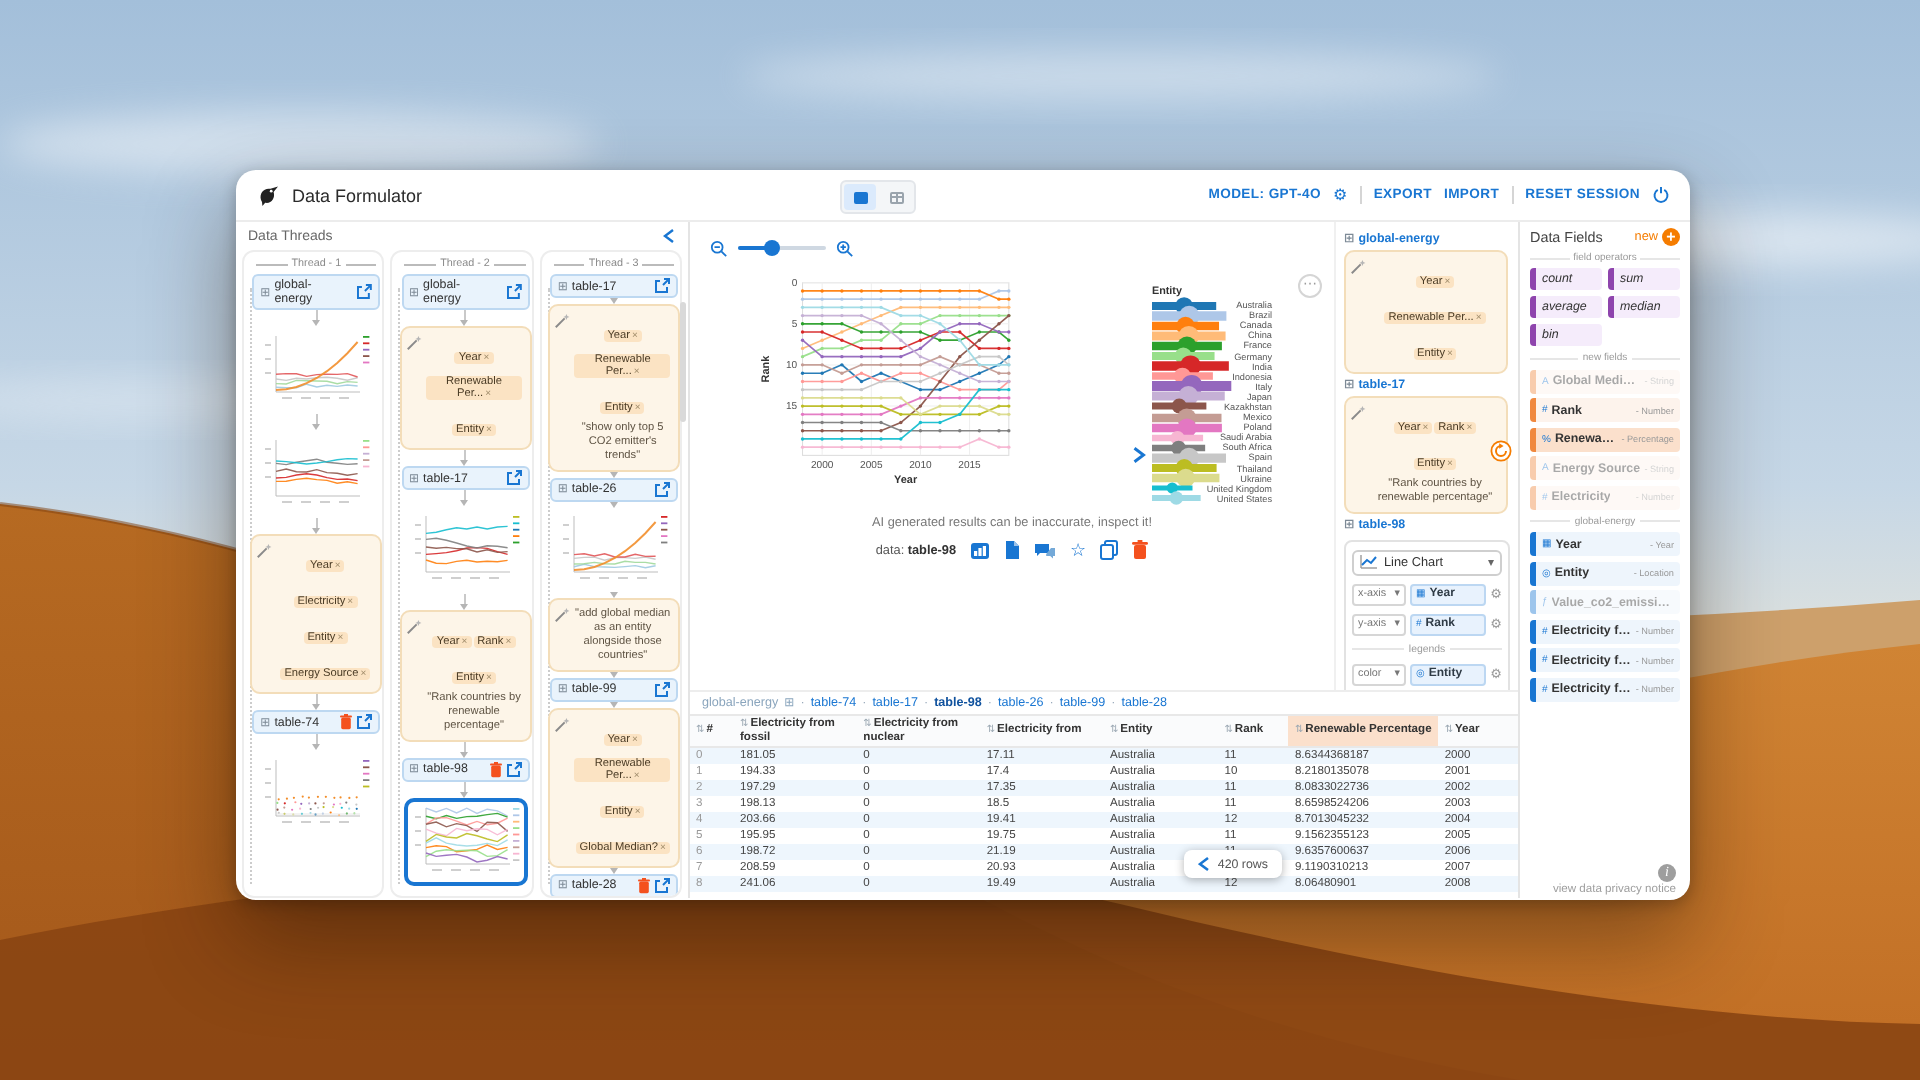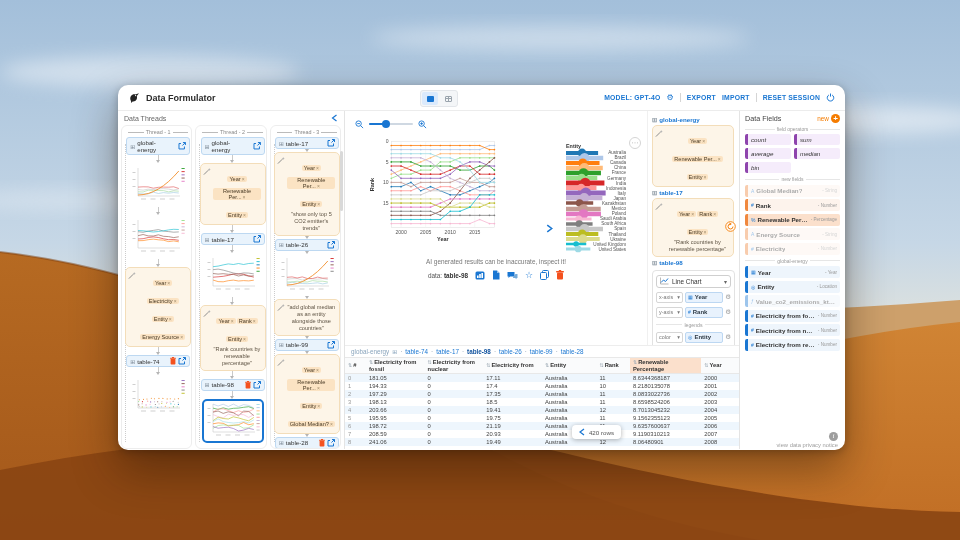--- a/index.html
+++ b/index.html
@@ -3,21 +3,21 @@
 <meta charset="utf-8">
 <style>
   html,body{margin:0;padding:0;background:#000;}
   *{box-sizing:border-box;font-family:"Liberation Sans","DejaVu Sans",sans-serif;}
   .stage{position:relative;width:960px;height:540px;overflow:hidden;}
   .bg{position:absolute;inset:0;}
   
   .window{position:absolute;left:118px;top:85px;width:727px;height:365px;background:#fff;border-radius:10px;
     box-shadow:0 20px 45px rgba(40,20,5,.45),0 2px 8px rgba(0,0,0,.25);overflow:hidden;}
   .appbar{height:26px;display:flex;align-items:center;padding:0 10px;border-bottom:1px solid #ececec;position:relative;}
-  .appbar .title{font-size:9px;font-weight:bold;color:#2b2b2b;margin-left:5px;text-align:center;}
+  .appbar .title{font-size:9px;font-weight:normal;color:#2b2b2b;margin-left:5px;text-align:center;}
   .toggles{position:absolute;left:302px;top:5px;display:flex;gap:2px;background:#f4f6f8;border:1px solid #e3e6ea;border-radius:3px;padding:1px;}
   .tg{width:16px;height:13px;border-radius:2px;display:flex;align-items:center;justify-content:center;}
   .tg.on{background:#dbeafc;}
   .tg .sq{width:7px;height:6px;background:#1976d2;border-radius:1px;}
   .tg .gr{width:7px;height:6px;border:1px solid #9aa4ad;border-radius:1px;background:
     linear-gradient(#9aa4ad,#9aa4ad) 50% 0/1px 100% no-repeat,linear-gradient(#9aa4ad,#9aa4ad) 0 50%/100% 1px no-repeat;}
   .appbar-right{margin-left:auto;display:flex;align-items:center;gap:6px;font-size:6.8px;color:#1976d2;letter-spacing:.2px;font-weight:bold;}
   .appbar-right .sep{width:1px;height:9px;background:#d5d5d5;}
   .gear{color:#1976d2;font-size:8px;line-height:1;}
   
@@ -76,21 +76,21 @@
   .ctype{display:flex;align-items:center;gap:3px;border:1px solid #cfcfcf;border-radius:3px;height:13px;padding:0 3px;font-size:6.4px;color:#333;}
   .ctype .car{margin-left:auto;color:#666;font-size:6px;}
   .encrow{display:flex;align-items:center;gap:2px;margin:4px 0;}
   .encsel{width:27px;height:11px;border:1px solid #d6d6d6;border-radius:2px;font-size:5.4px;color:#777;display:flex;align-items:center;justify-content:space-between;padding:0 2px;background:#fff;}
   .encchip{flex:1;height:11px;background:#e8f2fd;border:1px solid #bcd7f2;border-radius:2px;display:flex;align-items:center;gap:2px;padding:0 2px;font-size:6px;font-weight:bold;color:#2f3b46;}
   .encchip .fic{color:#1976d2;font-size:5px;font-weight:normal;}
   .encgear{color:#9a9a9a;font-size:6.5px;}
   .bdiv{display:flex;align-items:center;gap:2px;color:#9a9a9a;font-size:5.2px;margin:3px 0 1px;}
   .bdiv .hl{flex:1;border-top:1px solid #e6e6e6;}
   
-  .fields-panel{width:106px;border-left:1px solid #e4e4e4;padding:3px 5px;overflow:hidden;}
+  .fields-panel{width:86px;border-left:1px solid #e4e4e4;padding:3px 5px;overflow:hidden;}
   .fhead{display:flex;align-items:center;font-size:7.2px;color:#444;}
   .fhead .new{margin-left:auto;color:#f57c00;font-size:6.4px;}
   .fhead .plus{display:inline-block;width:9px;height:9px;border-radius:50%;background:#f57c00;color:#fff;font-size:8px;line-height:9px;text-align:center;margin-left:2px;font-weight:bold;}
   .fdiv{display:flex;align-items:center;gap:2px;color:#9a9a9a;font-size:5px;margin:3px 0 2px;}
   .fdiv .hl{flex:1;border-top:1px solid #e6e6e6;}
   .ops{display:grid;grid-template-columns:1fr 1fr;gap:3px;}
   .op{height:11px;background:#f5ecfb;border-left:3px solid #8e44ad;border-radius:2px;font-size:6.2px;font-style:italic;color:#333;display:flex;align-items:center;padding:0 3px;}
   .fchip{height:12px;border-radius:2px;display:flex;align-items:center;gap:2px;padding:0 3px;margin:2.5px 0;font-size:6.2px;color:#333;overflow:hidden;}
   .fchip.orange{border-left:3px solid #f0883e;background:#fdf3ec;}
   .fchip.blue{border-left:3px solid #1976d2;background:#eef5fc;}

